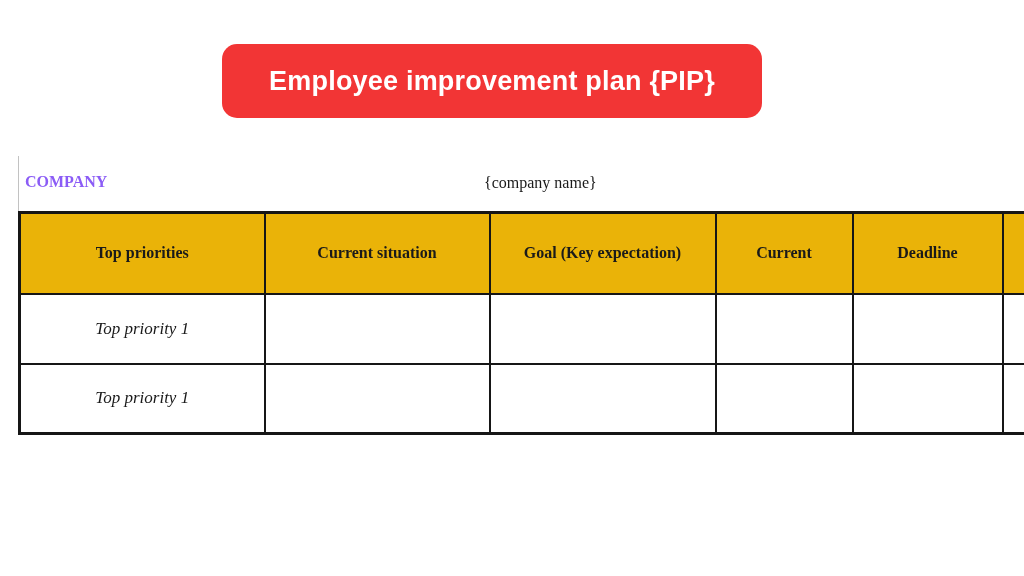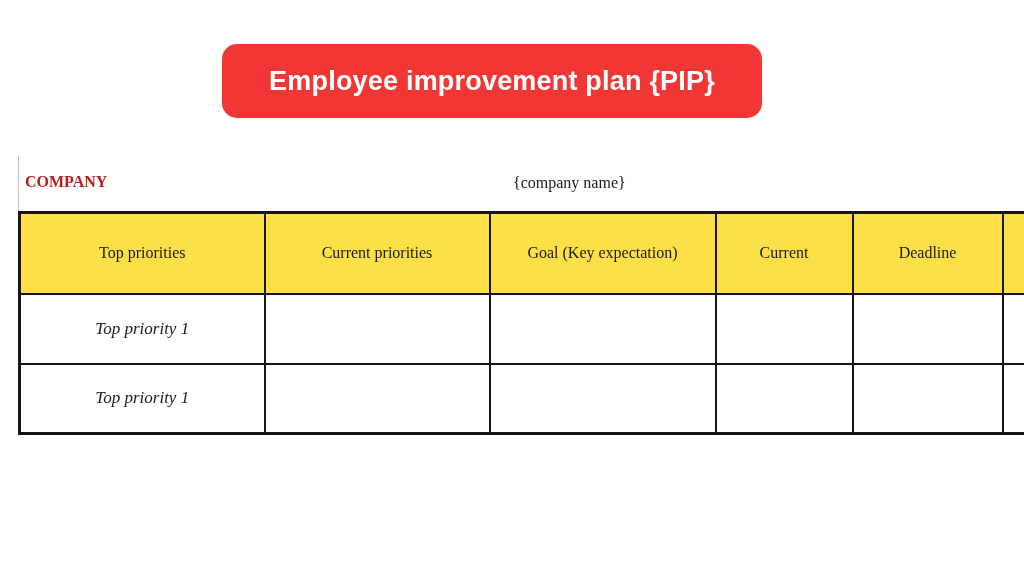--- a/index.html
+++ b/index.html
@@ -33,25 +33,25 @@
     left: 18px; top: 156px;
     width: 1px; height: 57px;
     background: #c2c2c2;
   }
 
   .company-label {
     position: absolute;
     left: 25px; top: 173px;
     font-weight: 700;
     font-size: 16px;
-    color: #b91c1c;
+    color: #8b5cf6;
   }
   .company-value {
     position: absolute;
-    left: 513px; top: 174px;
+    left: 484px; top: 174px;
     font-weight: 400;
     font-size: 16px;
     color: #1a1a1a;
   }
 
   
   .pip-table {
     position: absolute;
     left: 18px; top: 211px;
     border-collapse: collapse;
@@ -59,23 +59,23 @@
     width: 1060px;
     color: #1a1a1a;
   }
   .pip-table th, .pip-table td {
     border: 2px solid #161616;
     text-align: center;
     vertical-align: middle;
     overflow: hidden;
   }
   .pip-table th {
-    background: #fde047;
+    background: #eab308;
     height: 81px;
-    font-weight: 400;
+    font-weight: 700;
     font-size: 16px;
   }
   .pip-table td {
     background: #ffffff;
     height: 70px;
     font-size: 17px;
     font-weight: 400;
     font-style: italic;
   }
   .pip-table { border: 3px solid #161616; }
@@ -98,21 +98,21 @@
       <col style="width:245px">
       <col style="width:225px">
       <col style="width:226px">
       <col style="width:137px">
       <col style="width:150px">
       <col style="width:77px">
     </colgroup>
     <thead>
       <tr>
         <th>Top priorities</th>
-        <th>Current priorities</th>
+        <th>Current situation</th>
         <th>Goal (Key expectation)</th>
         <th>Current</th>
         <th>Deadline</th>
         <th></th>
       </tr>
     </thead>
     <tbody>
       <tr>
         <td>Top priority 1</td>
         <td></td>

